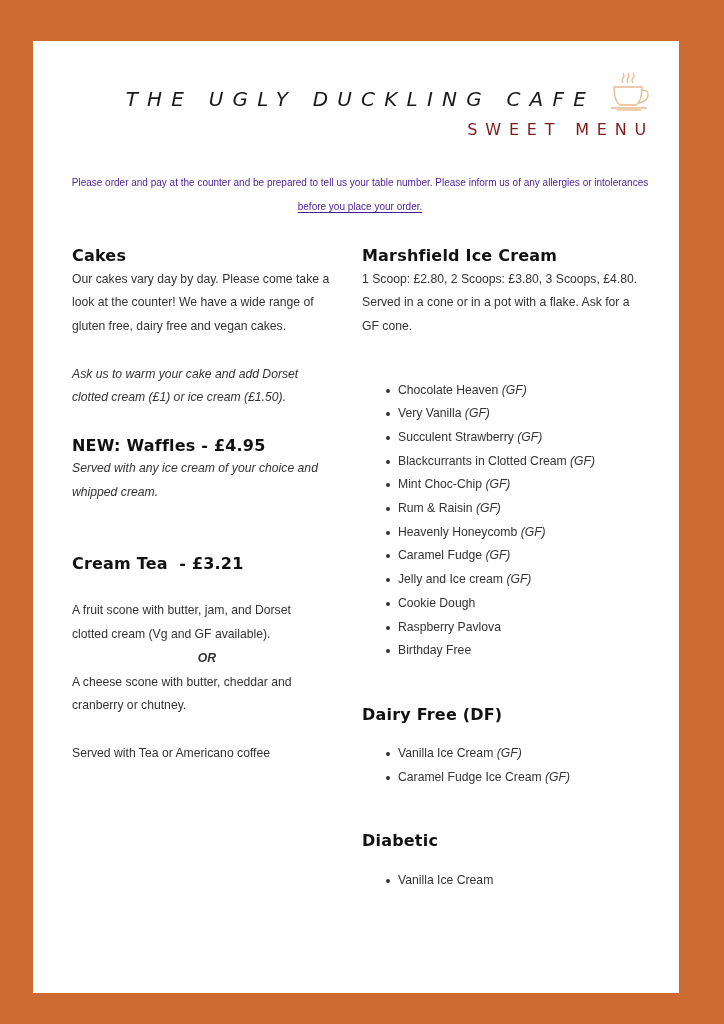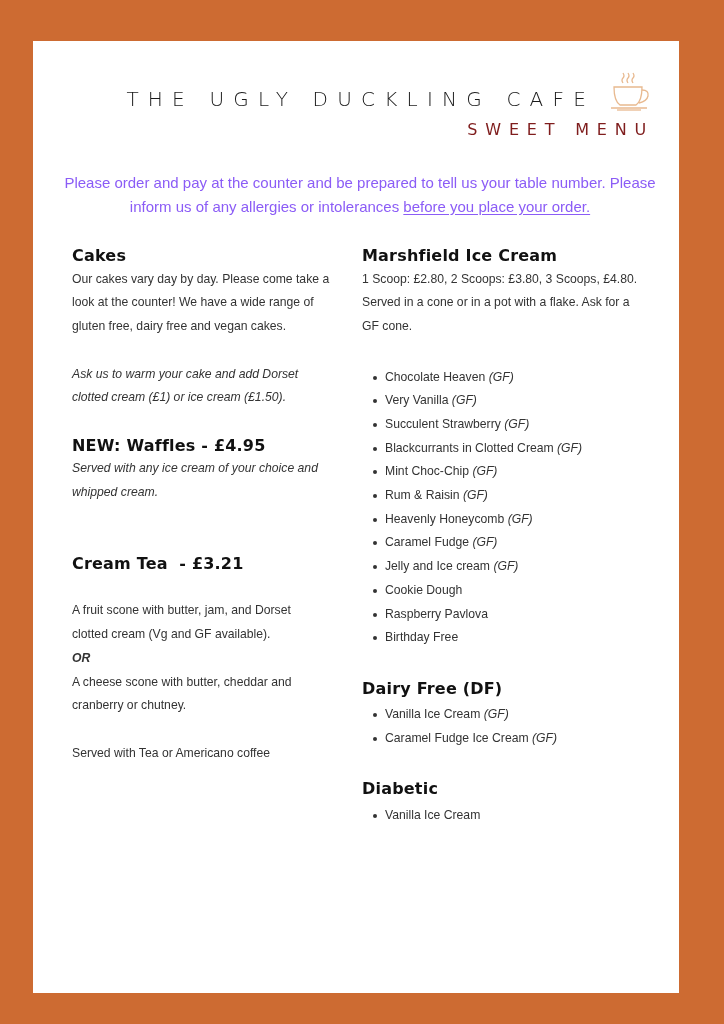--- a/index.html
+++ b/index.html
@@ -19,43 +19,44 @@
     }
     .title {
       position: absolute;
       right: 84px; top: 46px;
       font-family: "DejaVu Sans", sans-serif;
       font-weight: 300;
       font-size: 20px;
       letter-spacing: 9.2px;
       color: #1a1a1a;
       white-space: nowrap;
+      font-style: italic;
     }
     .subtitle {
       position: absolute;
       right: 25px; top: 79px;
       font-family: "DejaVu Sans", sans-serif;
       font-size: 16px;
       letter-spacing: 7.8px;
       color: #7f1d1d;
       white-space: nowrap;
     }
     .cup {
       position: absolute;
       left: 576px; top: 30px;
       width: 44px; height: 42px;
     }
     .intro {
       position: absolute;
       left: 30px; top: 130px;
       width: 594px;
       text-align: center;
-      font-size: 15px;
+      font-size: 10px;
       line-height: 24px;
-      color: #8b5cf6;
+      color: #4c1d95;
     }
     .intro u { text-decoration: underline; text-underline-offset: 2px; }
     .col {
       position: absolute;
       top: 203px;
       font-size: 12.2px;
       line-height: 23.7px;
       color: #333;
     }
     .col-left { left: 39px; width: 280px; }
@@ -64,26 +65,26 @@
       font-family: "DejaVu Sans", sans-serif;
       font-weight: bold;
       font-size: 16px;
       color: #111;
       letter-spacing: 0.2px;
     }
     .p { margin: 0; }
     .it { font-style: italic; }
     .blank { height: 23.7px; }
     .or {
-      text-align: left;
+      text-align: center;
       font-style: italic;
       font-weight: bold;
       width: 270px;
     }
-    ul { margin: 3px; padding: 0 0 0 20px; list-style: none; }
+    ul { margin: 16px; padding: 0 0 0 20px; list-style: none; }
     ul li { position: relative; }
     ul li::before {
       content: "";
       position: absolute;
       left: -12px; top: 10px;
       width: 4px; height: 4px;
       border-radius: 50%;
       background: #333;
     }
   </style>

